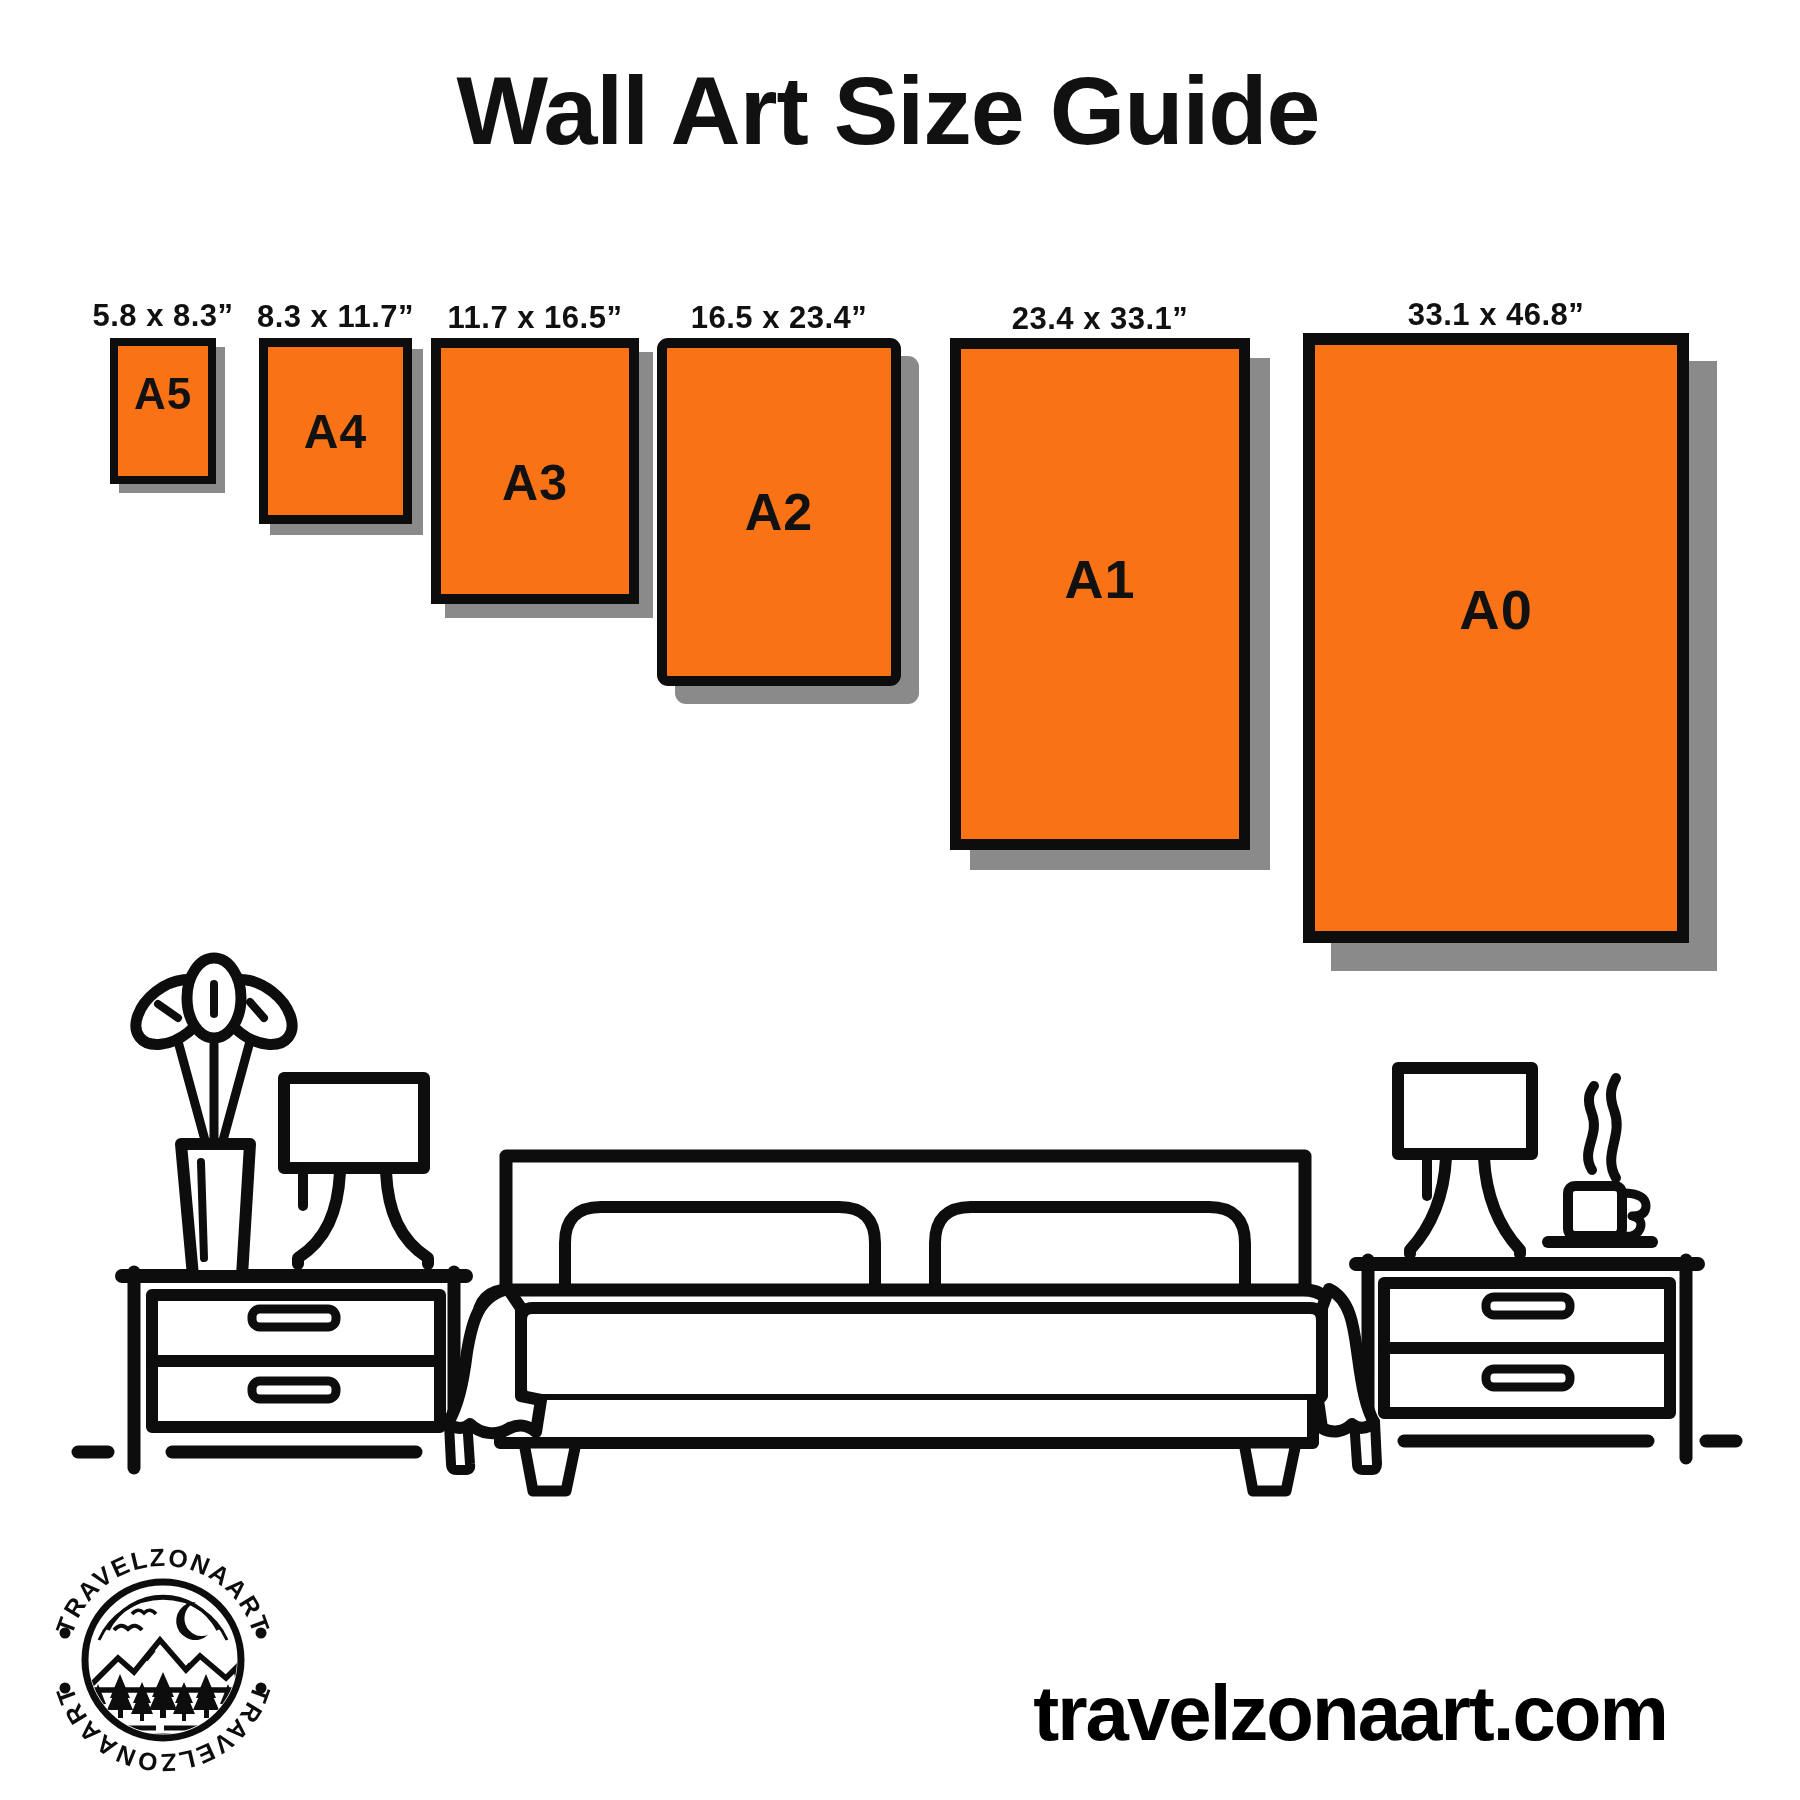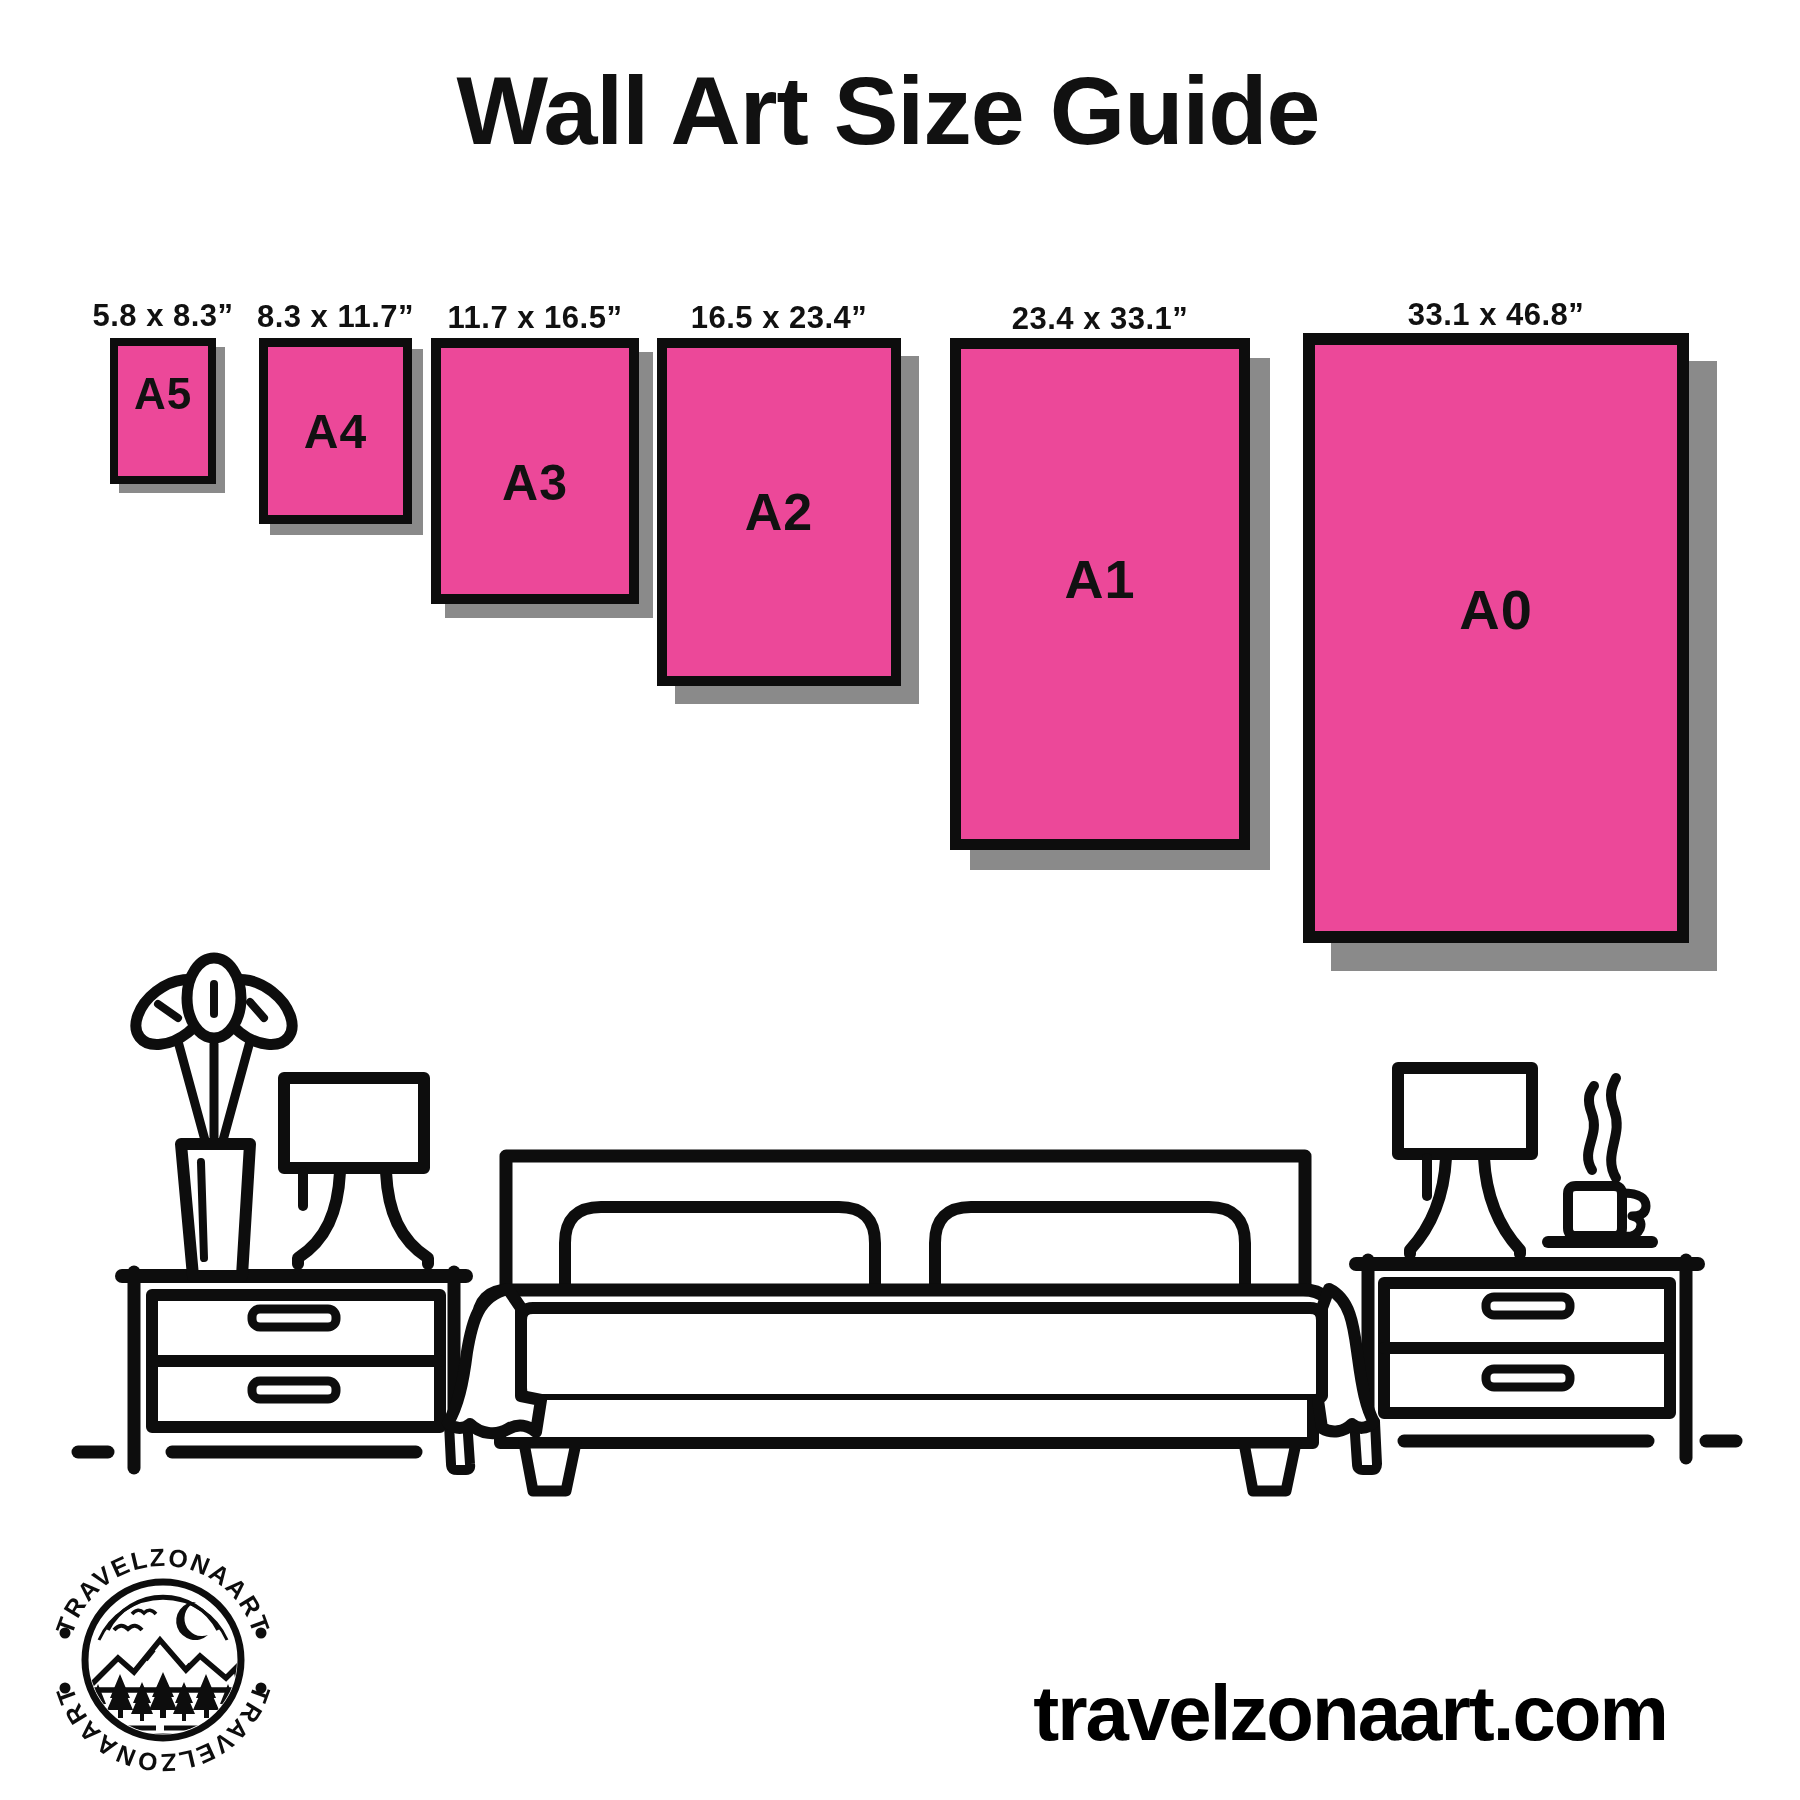--- a/index.html
+++ b/index.html
@@ -5,21 +5,21 @@
   html,body{margin:0;padding:0;background:#ffffff;}
   .canvas{
     position:relative;width:1800px;height:1800px;background:#ffffff;overflow:hidden;
     font-family:"Liberation Sans", sans-serif;color:#0d0d0d;
   }
   .page-title{
     position:absolute;top:55px;left:8px;width:1760px;text-align:center;
     font-size:97px;font-weight:800;letter-spacing:-1px;color:#111;
   }
   .frame{
-    position:absolute;box-sizing:border-box;background:#ec4899;
+    position:absolute;box-sizing:border-box;background:#f97316;
     border-style:solid;border-color:#0d0d0d;
   }
   .frame .size-label{
     position:absolute;left:50%;transform:translate(-50%,-50%);
     font-weight:700;color:#111;letter-spacing:1px;white-space:nowrap;
   }
   .frame .dims-label{
     position:absolute;left:50%;bottom:calc(100% + 12px);transform:translateX(-50%);
     font-size:31px;font-weight:700;white-space:nowrap;color:#111;letter-spacing:0.5px;
   }
@@ -47,21 +47,21 @@
   <div class="frame" style="left:259px;top:338px;width:153px;height:186px;border-width:9px;box-shadow:11px 11px 0 0 #8a8a8a;padding-left:24px;">
     <span class="dims-label">8.3 x 11.7”</span>
     <span class="size-label" style="top:50%;font-size:48px;">A4</span>
   </div>
 
   <div class="frame" style="left:431px;top:338px;width:208px;height:266px;border-width:10px;box-shadow:14px 14px 0 0 #8a8a8a;">
     <span class="dims-label">11.7 x 16.5”</span>
     <span class="size-label" style="top:55%;font-size:50px;">A3</span>
   </div>
 
-  <div class="frame" style="left:657px;top:338px;width:244px;height:348px;border-width:10px;box-shadow:18px 18px 0 0 #8a8a8a;">
+  <div class="frame" style="left:657px;top:338px;width:244px;height:348px;border-width:10px;box-shadow:18px 18px 0 0 #8a8a8a;border-radius:11px;">
     <span class="dims-label">16.5 x 23.4”</span>
     <span class="size-label" style="top:50%;font-size:52px;">A2</span>
   </div>
 
   <div class="frame" style="left:950px;top:338px;width:300px;height:512px;border-width:11px;box-shadow:20px 20px 0 0 #8a8a8a;">
     <span class="dims-label">23.4 x 33.1”</span>
     <span class="size-label" style="top:47%;font-size:54px;">A1</span>
   </div>
 
   <div class="frame" style="left:1303px;top:333px;width:386px;height:610px;border-width:12px;box-shadow:28px 28px 0 0 #8a8a8a;">

